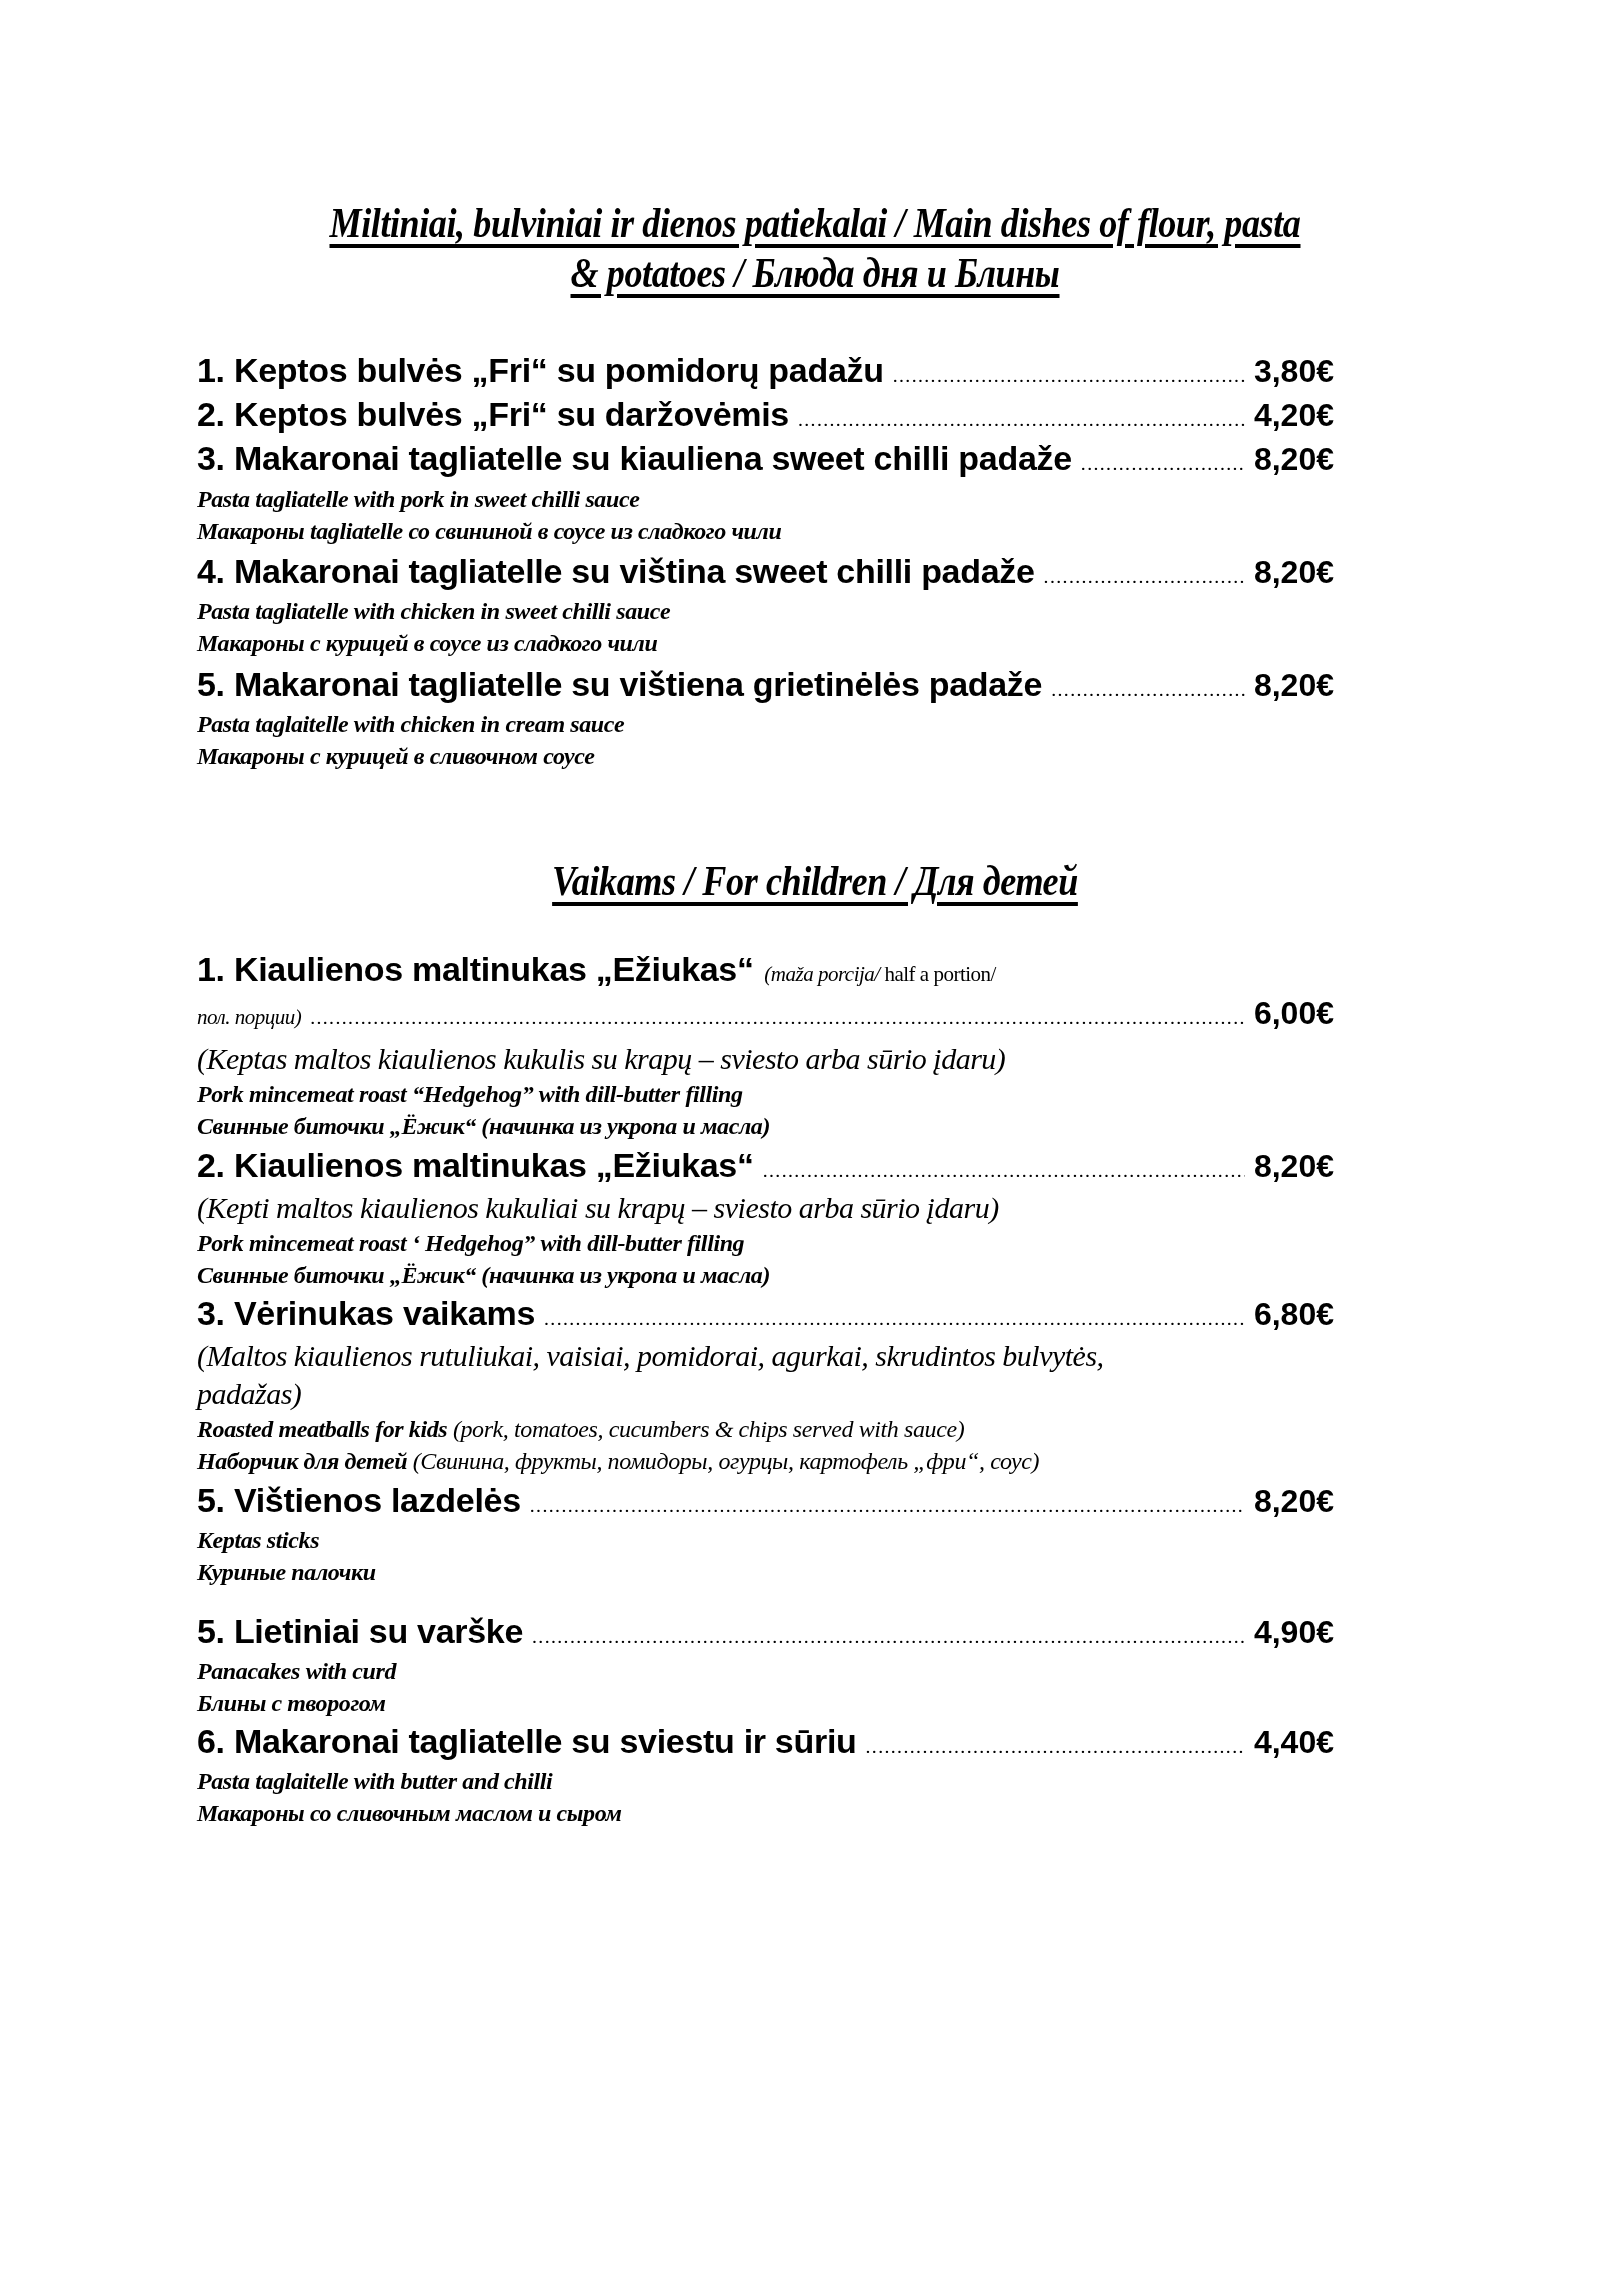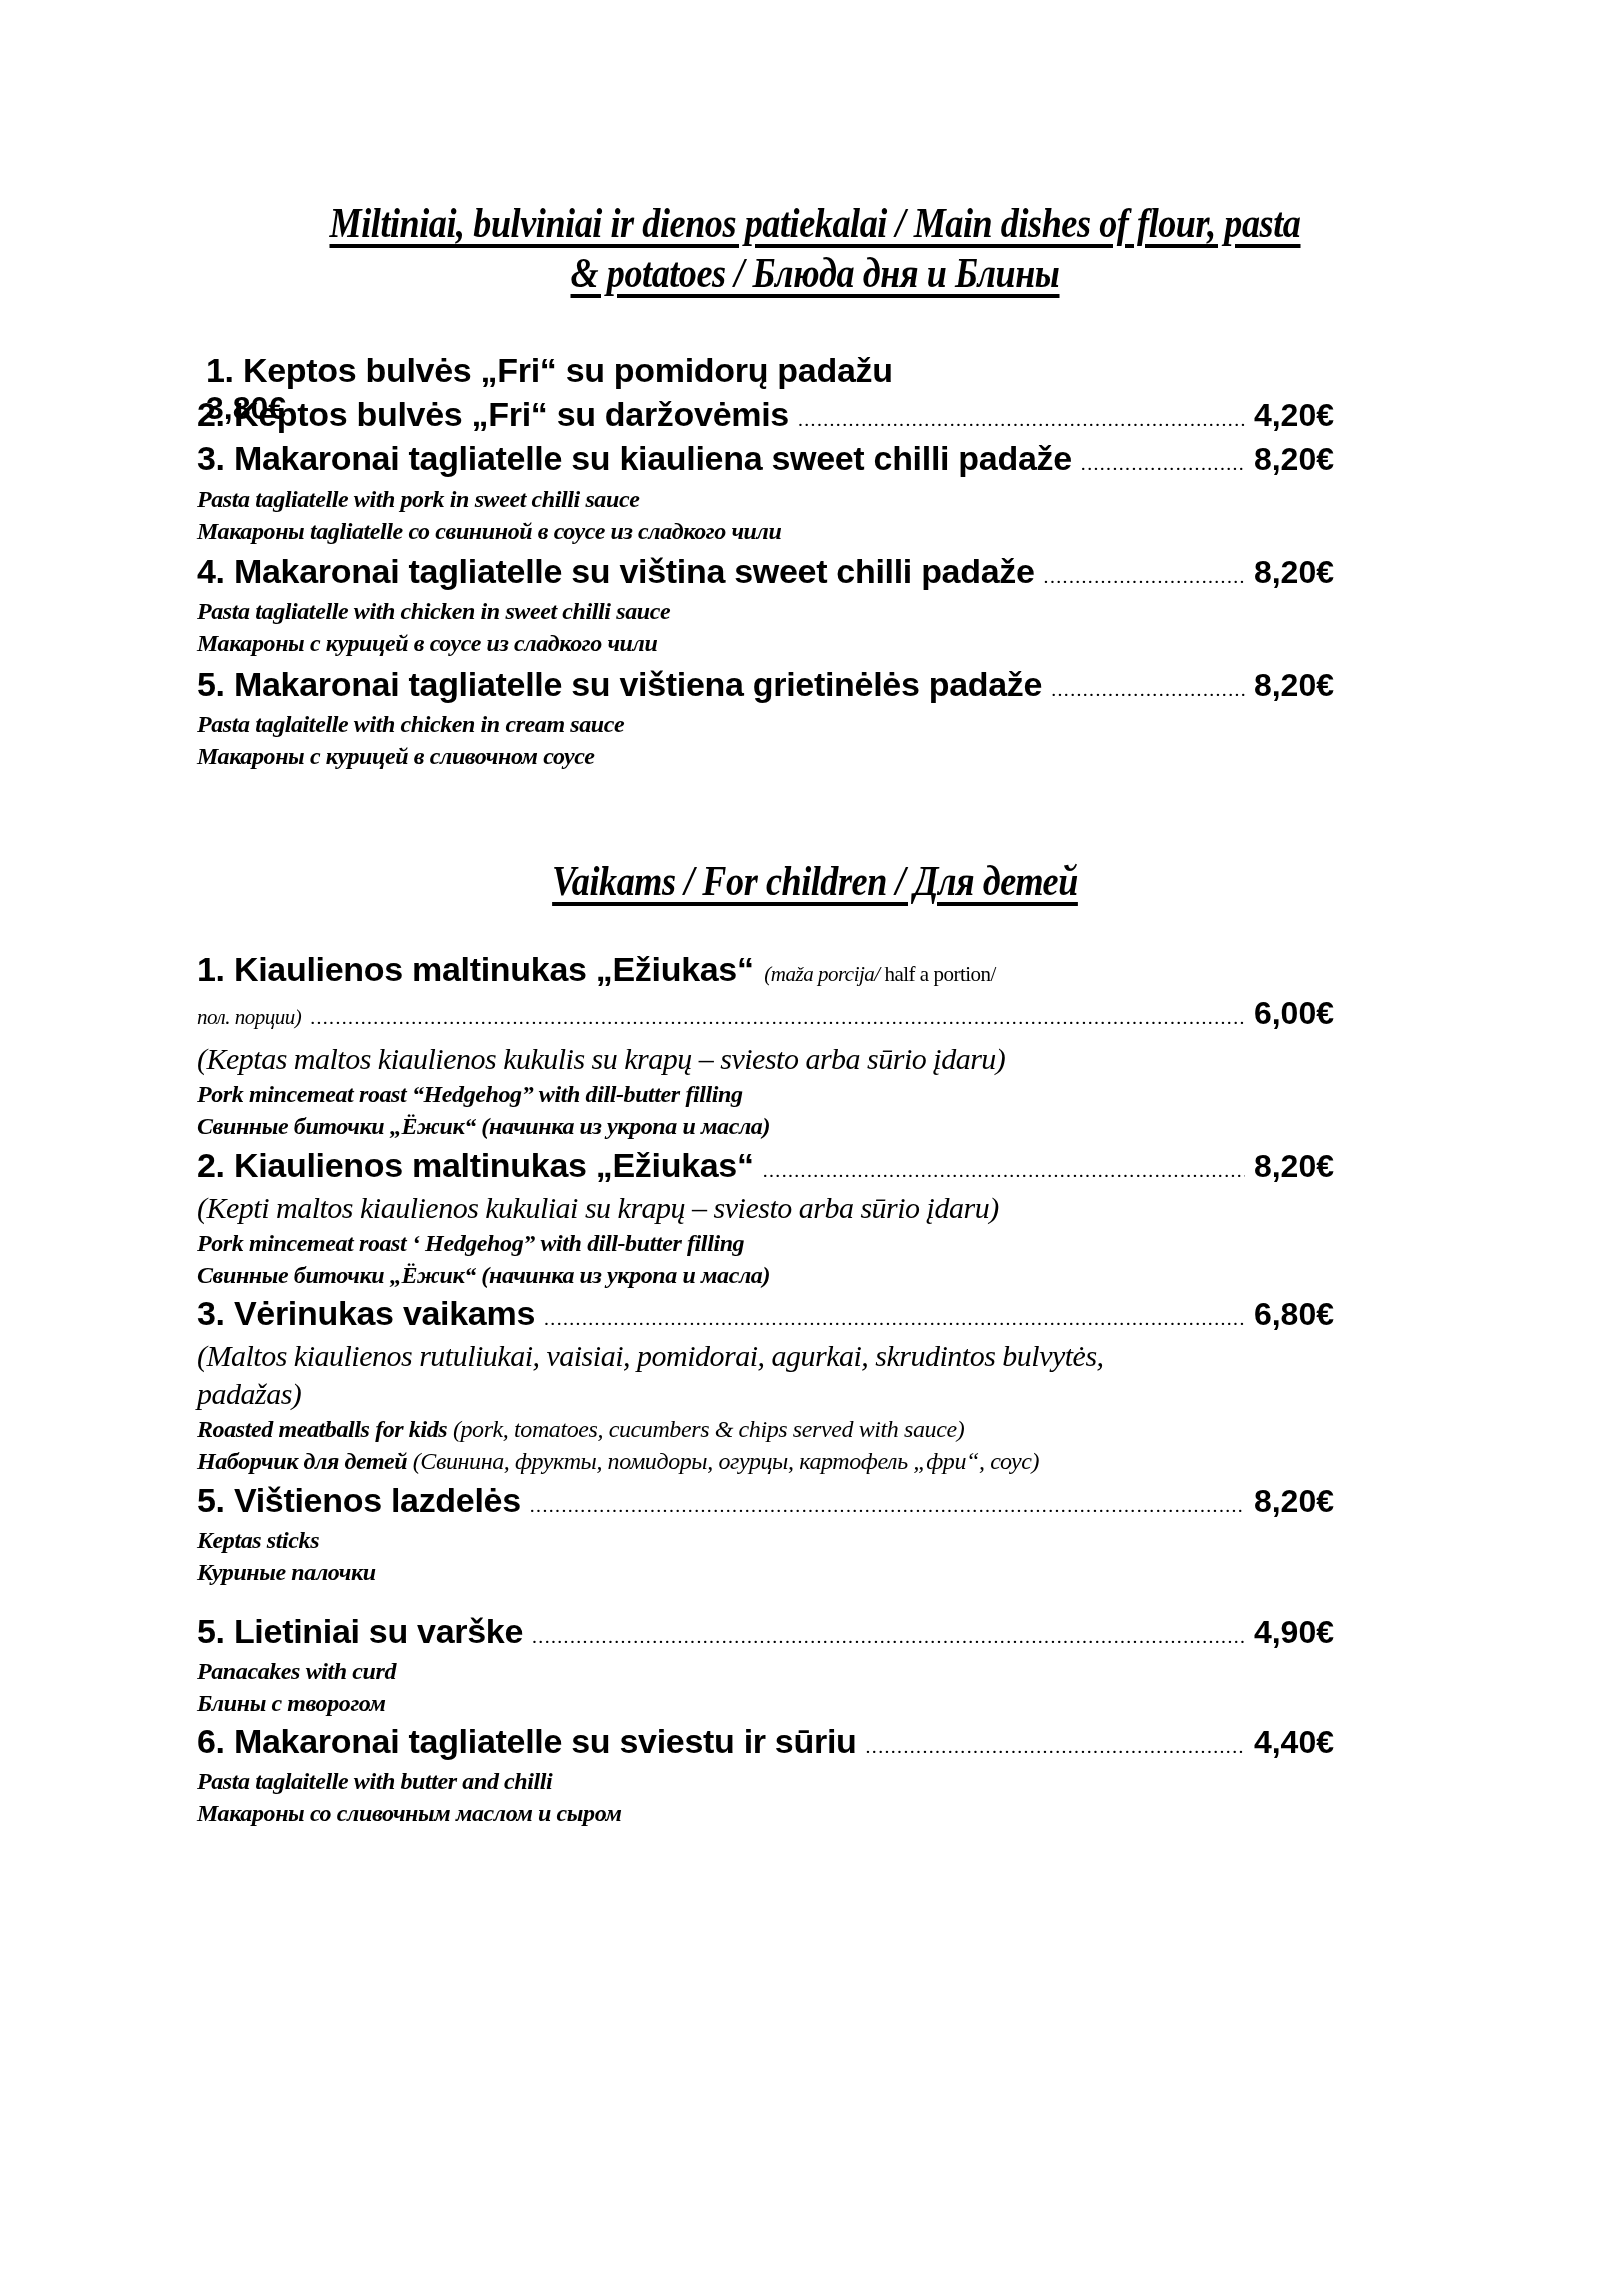--- a/index.html
+++ b/index.html
@@ -115,21 +115,21 @@
 <div class="page">
 
   <div class="section-title" style="top:195px;">
     <span>Miltiniai, bulviniai ir dienos patiekalai / Main dishes of  flour, pasta</span>
   </div>
   <div class="section-title" style="top:245px;">
     <span>&amp; potatoes / Блюда дня  и Блины</span>
   </div>
 
   <div class="menu" style="top:349px;">
-    <div class="item-row" style="height:44px;flex-direction:column;">
+    <div class="item-row" style="height:44px;">
       <span class="item-name">1. Keptos bulvės „Fri“ su pomidorų padažu</span>
       <span class="leader"></span>
       <span class="price">3,80€</span>
     </div>
     <div class="item-row" style="height:44px;">
       <span class="item-name">2. Keptos bulvės „Fri“ su daržovėmis</span>
       <span class="leader"></span>
       <span class="price">4,20€</span>
     </div>
     <div class="item-row" style="height:44px;">

